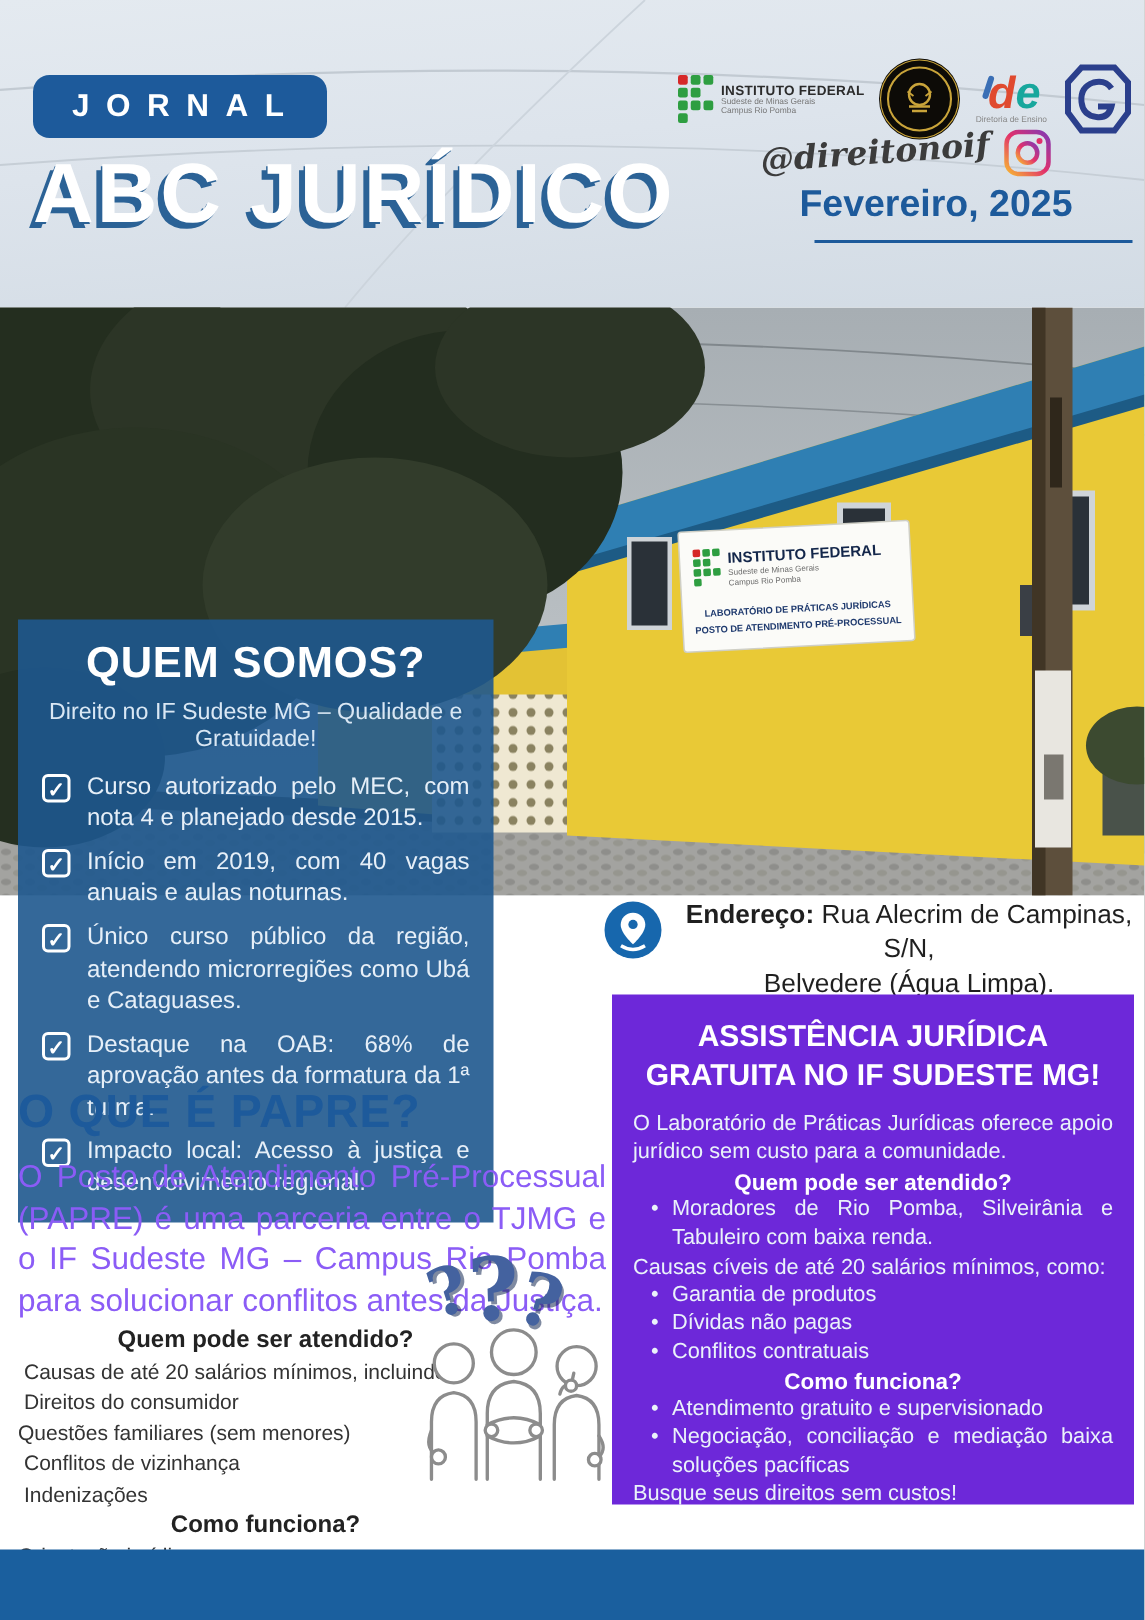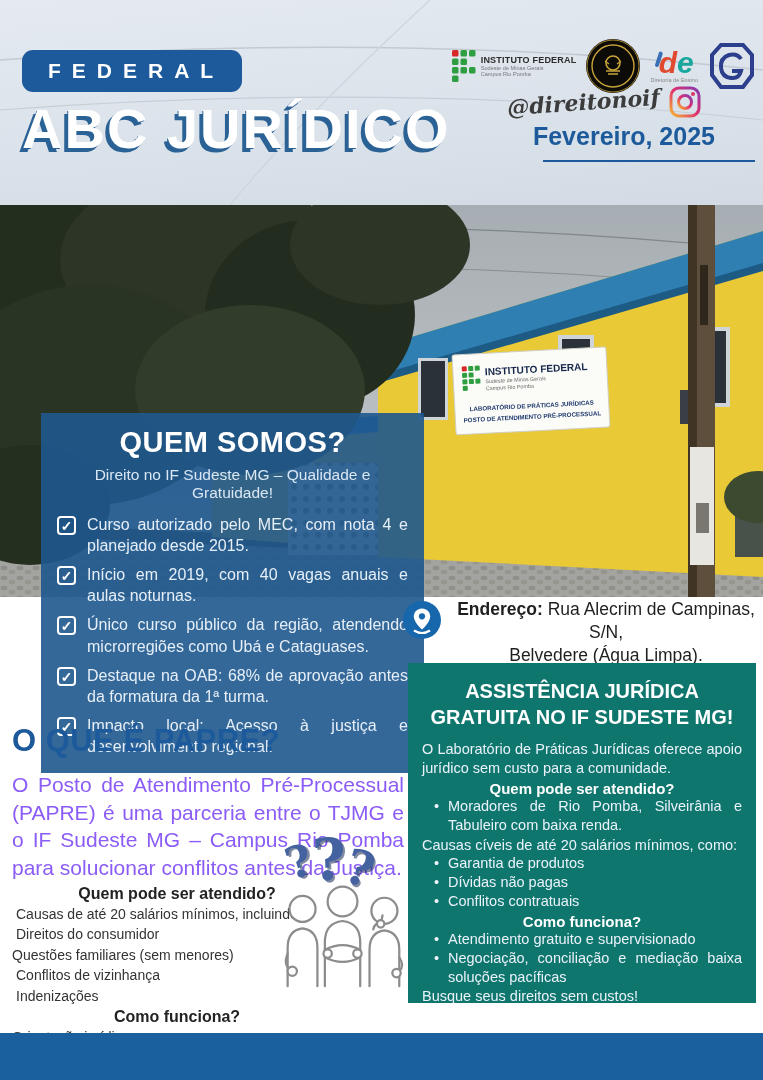--- a/index.html
+++ b/index.html
@@ -30,39 +30,39 @@
   .insta-handle { font-family:"DejaVu Serif", serif; font-style:italic; font-weight:bold;
     font-size:22px; color:#3c3c3c; transform:rotate(-4deg); }
   .insta-icon { width:32px; height:32px; }
   .date-block { position:absolute; top:122px; right:48px; font-size:25px; font-weight:bold; color:#1d5a9b;margin-left:33px; }
   .date-underline { position:absolute; top:160px; right:8px; width:212px; height:2px; background:#1d5a9b; }
 
   
   .photo { position:absolute; left:0; top:205px; width:763px; height:392px; }
 
   
-  .quem-box { position:absolute; left:12px; top:413px; width:383px; min-height:303px;
-    background:rgba(30,88,142,0.9); padding:13px 16px 16px;margin-left:29px; }
+  .quem-box { position:absolute; left:12px; top:413px; width:317px; min-height:303px;
+    background:rgba(30,88,142,0.9); padding:13px 16px 16px; }
   .quem-title { text-align:center; color:#fff; font-size:29px; font-weight:bold; letter-spacing:.5px; }
   .quem-sub { text-align:center; color:#d9e7f4; font-size:15.5px; margin-top:7px; }
   .check-list { margin-top:12px; display:flex; flex-direction:column; gap:8px; }
   .check-item { display:flex; gap:11px; align-items:flex-start; }
   .checkbox { flex:0 0 auto; width:19px; height:19px; border:2.2px solid #fff; border-radius:4px;
     color:#fff; font-size:14px; font-weight:bold; line-height:16px; text-align:center; margin-top:2px; }
   .check-text { color:#e6eff8; font-size:16px; line-height:1.32; text-align:justify; }
 
   
   .endereco { position:absolute; left:402px; top:598px; width:358px; display:flex; gap:10px; align-items:flex-start; }
   .endereco-icon { flex:0 0 auto; width:40px; height:40px; margin-top:2px; }
   .endereco-text { font-size:17.5px; color:#1f1f1f; line-height:1.3; text-align:center; }
   .endereco-text b { font-weight:bold; }
 
   
   .assist-box { position:absolute; left:408px; top:663px; width:348px; height:340px;
-    background:#0f766e; color:#eaf2fa; padding:16px 14px; }
+    background:#6d28d9; color:#eaf2fa; padding:16px 14px; }
   .assist-title { text-align:center; color:#fff; font-size:20px; font-weight:bold; line-height:1.28; }
   .assist-intro { font-size:14.5px; text-align:justify; margin-top:10px; line-height:1.3; }
   .assist-h { text-align:center; font-weight:bold; font-size:15px; color:#fff; margin-top:2px; }
   .assist-line { font-size:14.5px; margin-top:1px; line-height:1.3; }
   .assist-ul { list-style:none; }
   .assist-ul li { font-size:14.5px; line-height:1.3; padding-left:26px; position:relative; text-align:justify; }
   .assist-ul li::before { content:"•"; position:absolute; left:12px; }
 
   
   .papre { position:absolute; left:12px; top:723px; width:392px; }
@@ -88,21 +88,21 @@
 
 <div id="page">
 
   <div class="header">
     <svg class="lines" viewBox="0 0 763 205">
       <path d="M0,60 Q380,30 763,70" stroke="#c2cad2" stroke-width="1.5" fill="none"></path>
       <path d="M0,110 Q400,80 763,120" stroke="#c6ced6" stroke-width="1.2" fill="none"></path>
       <path d="M230,205 Q300,120 430,0" stroke="#ccd4dc" stroke-width="1.2" fill="none"></path>
     </svg>
 
-    <div class="jornal-badge">FEDERAL</div>
+    <div class="jornal-badge">JORNAL</div>
     <div class="main-title">ABC JURÍDICO</div>
 
     <div class="logo-row">
       <div class="if-logo">
         <svg width="24" height="32" viewBox="0 0 24 32">
           <rect x="0" y="0" width="6.5" height="6.5" rx="1.5" fill="#d62828"></rect>
           <rect x="8.5" y="0" width="6.5" height="6.5" rx="1.5" fill="#2e9e41"></rect>
           <rect x="17" y="0" width="6.5" height="6.5" rx="1.5" fill="#2e9e41"></rect>
           <rect x="0" y="8.5" width="6.5" height="6.5" rx="1.5" fill="#2e9e41"></rect>
           <rect x="8.5" y="8.5" width="6.5" height="6.5" rx="1.5" fill="#2e9e41"></rect>

